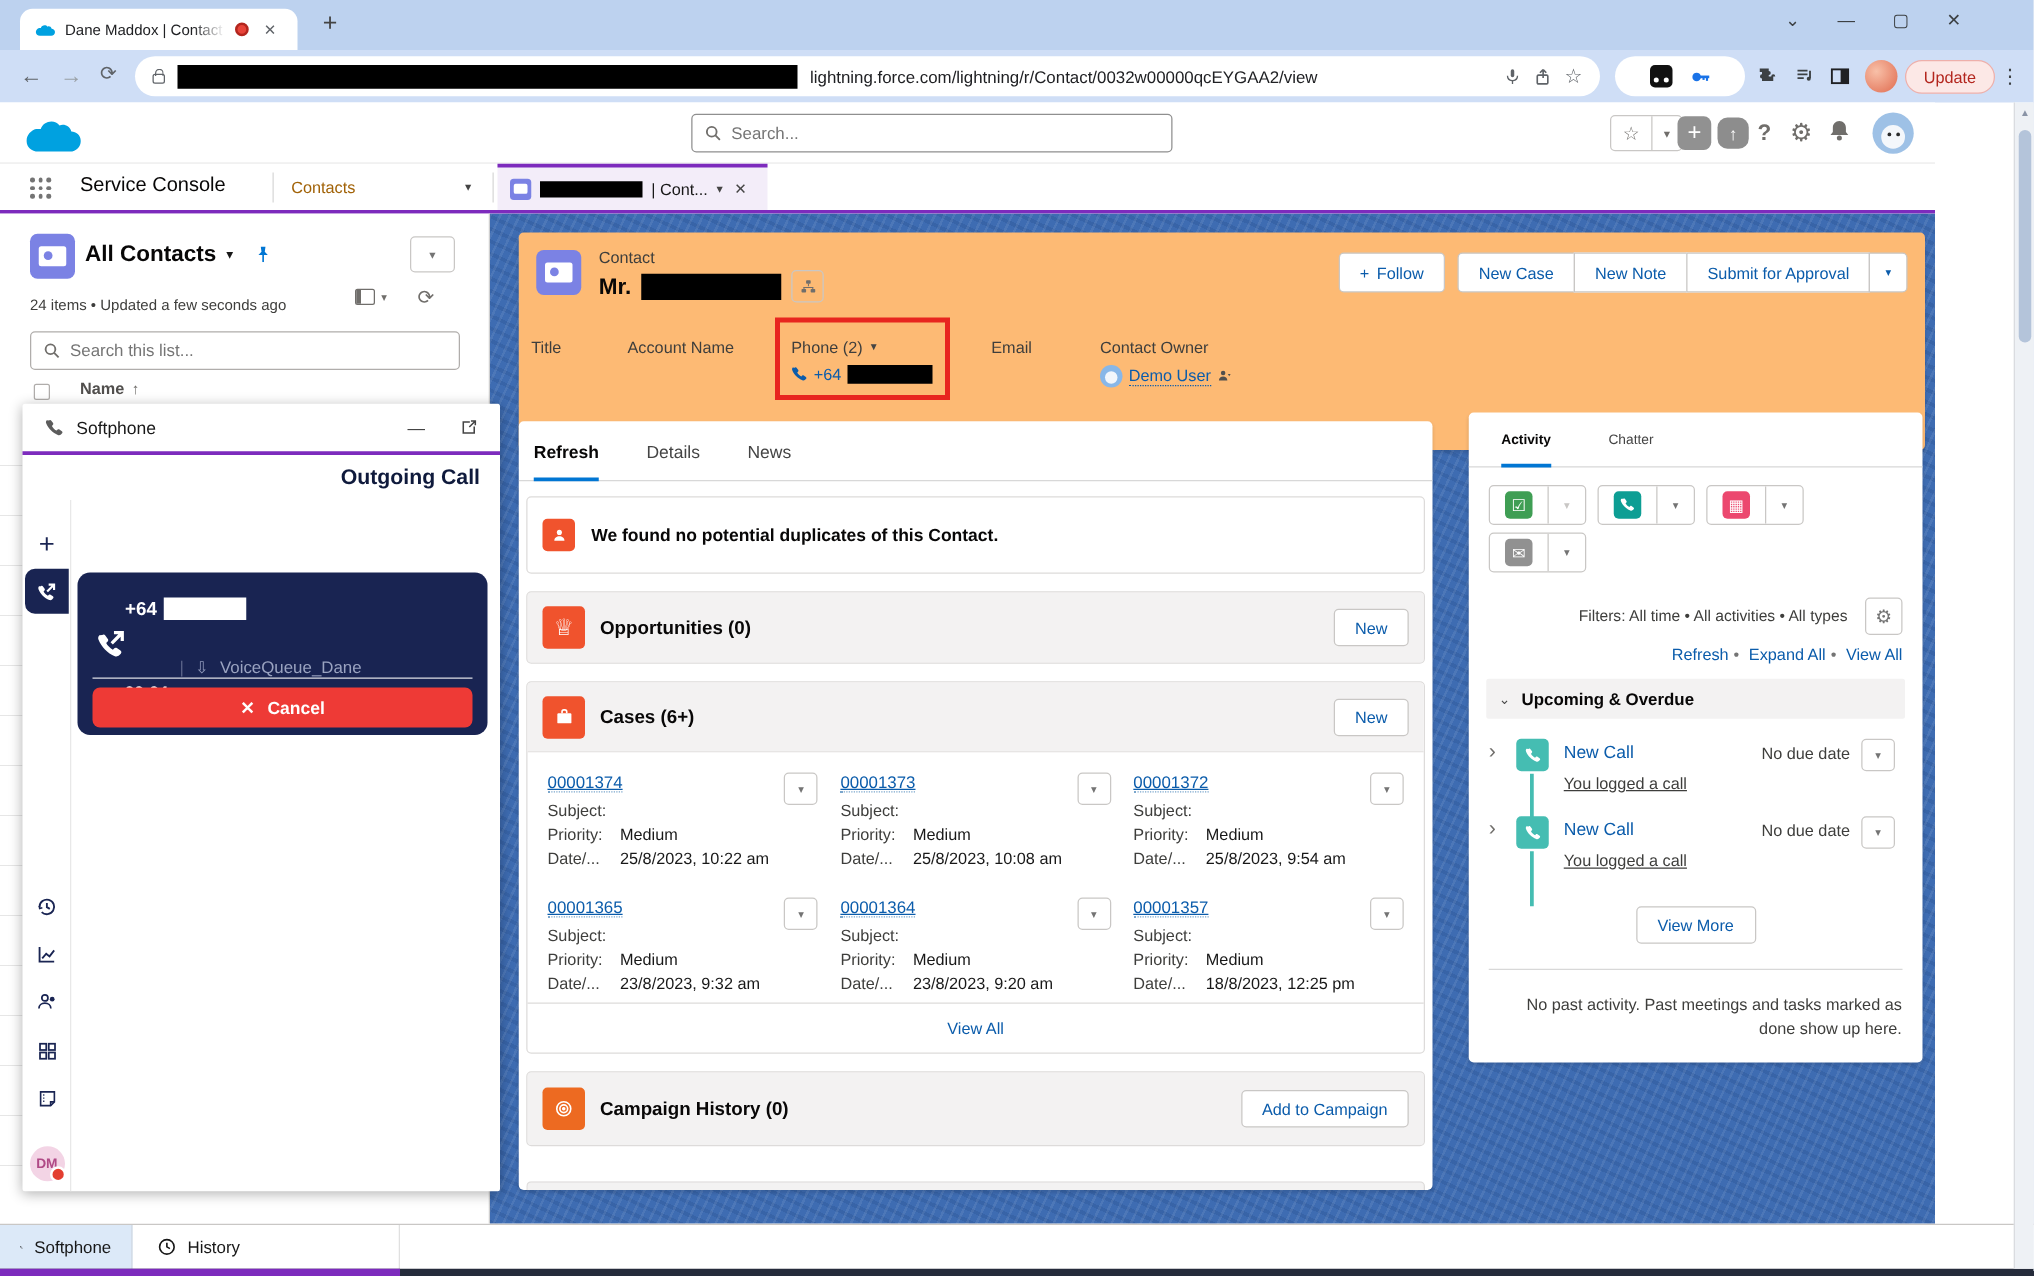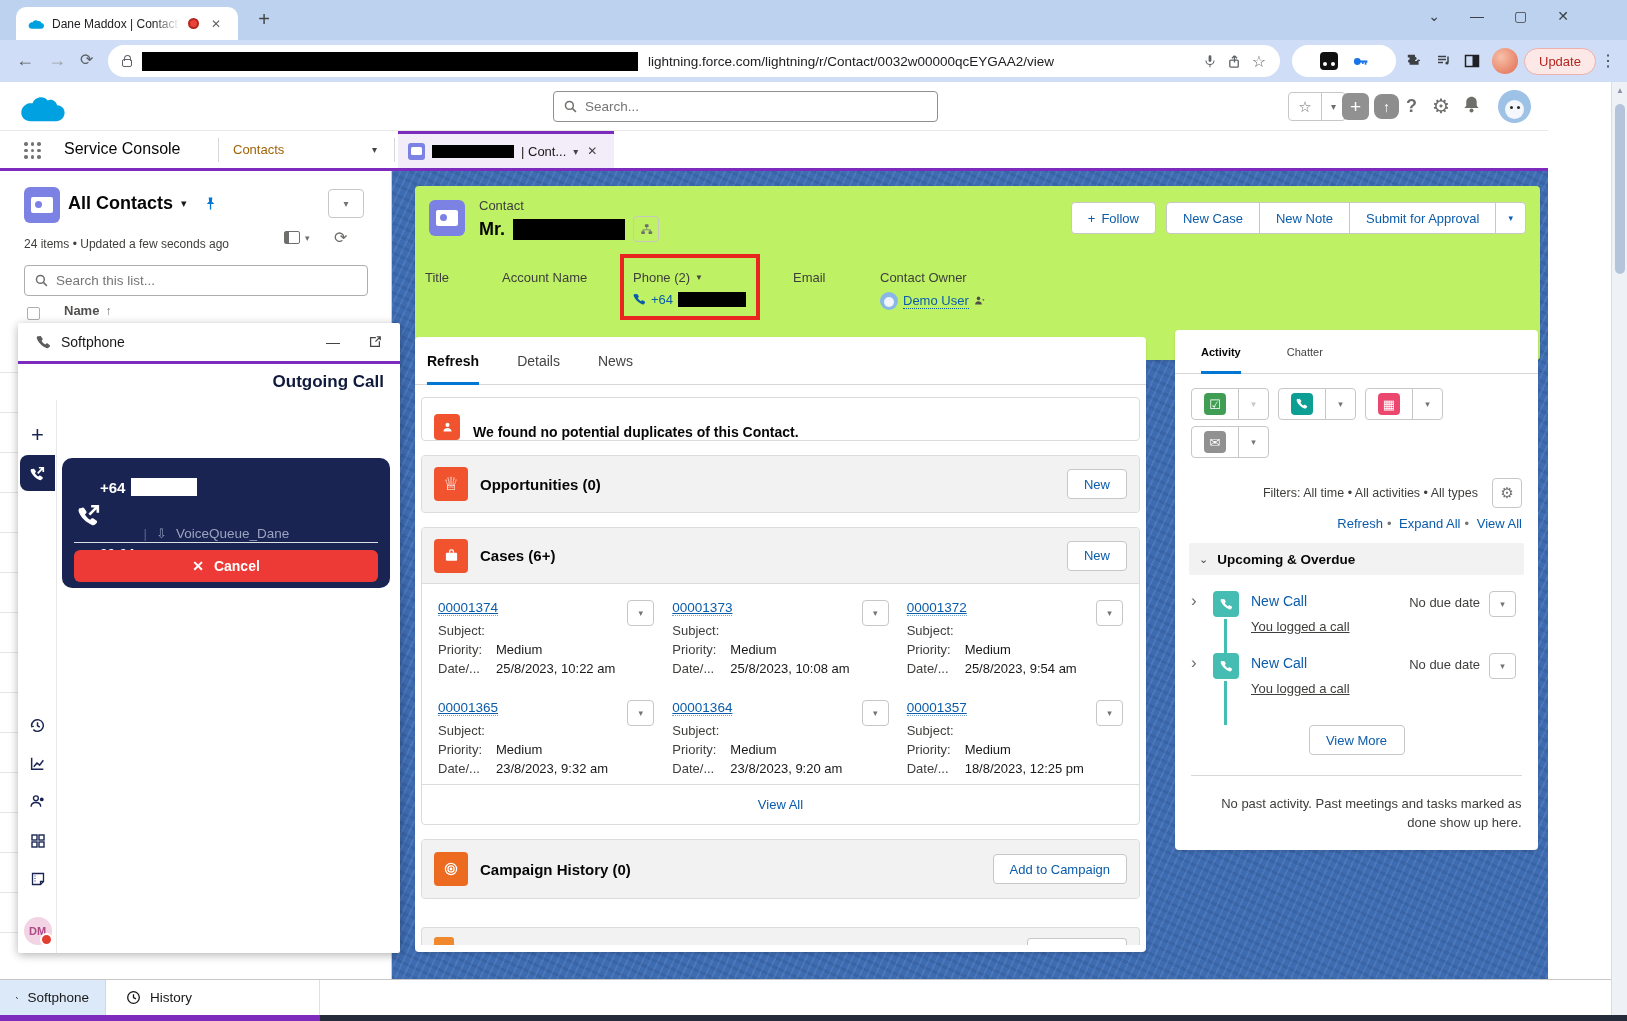--- a/index.html
+++ b/index.html
@@ -69,21 +69,21 @@
 .obj-icon::after { content:""; position:absolute; left:7px; top:10px; width:22px; height:16px; background:#fff; border-radius:2px; }
 .obj-icon::before { content:""; position:absolute; left:11px; top:14px; width:7px; height:7px; background:#7b82e4; border-radius:50%; z-index:1; }
 .lp-title { font-size:18px; font-weight:bold; color:#080707; }
 .lp-meta { position:absolute; left:24px; top:66px; font-size:12px; color:#3e3e3c; }
 .lp-btn { border:1px solid #c9c7c5; border-radius:4px; background:#fff; display:flex; align-items:center; justify-content:center; color:#747474; }
 .lsearch { position:absolute; left:24px; top:94px; width:344px; height:31px; border:1px solid #b0adab; border-radius:4px; display:flex; align-items:center; gap:8px; padding:0 10px; }
 .cbox { position:absolute; left:27px; top:136px; width:13px; height:13px; border:1px solid #b0adab; border-radius:2px; background:#fff; }
 .rowlines { position:absolute; left:0; top:162px; width:18px; height:630px; background:repeating-linear-gradient(#fff 0 39px, #e6e6e6 39px 40px); }
 
 
-.chead { position:absolute; left:415px; top:15px; width:1125px; height:174px; background:#bef264; border-radius:4px; box-shadow:0 2px 3px rgba(0,0,0,.12); }
+.chead { position:absolute; left:415px; top:15px; width:1125px; height:174px; background:#fdba74; border-radius:4px; box-shadow:0 2px 3px rgba(0,0,0,.12); }
 .chead-entity { position:absolute; left:64px; top:12px; font-size:13px; color:#3e3e3c; }
 .chead-name { position:absolute; left:64px; top:30px; display:flex; align-items:center; gap:8px; }
 .chead-name b { font-size:18px; color:#080707; }
 .name-redact { width:112px; height:21px; background:#000; }
 .hier-btn { width:26px; height:26px; border:1px solid #c9c7c5; border-radius:4px; display:flex; align-items:center; justify-content:center; }
 .sf-btn { height:32px; border:1px solid #c9c7c5; background:#fff; border-radius:4px; color:#0b5cab; font-size:13px; display:flex; align-items:center; justify-content:center; padding:0 16px; font-family:"Liberation Sans",sans-serif; }
 .actions { position:absolute; right:14px; top:16px; display:flex; }
 .btn-grp { display:flex; }
 .btn-grp .sf-btn { border-radius:0; margin-left:-1px; }
 .btn-grp .sf-btn:first-child { border-radius:4px 0 0 4px; margin-left:0; }
@@ -96,21 +96,21 @@
 .link { color:#0b5cab; text-decoration:none; }
 .mini-avatar { width:18px; height:18px; border-radius:50%; background:#88b7e8; position:relative; overflow:hidden; flex:none; }
 .mini-avatar::after { content:""; position:absolute; left:4px; top:5px; width:10px; height:10px; border-radius:50%; background:#f2f6fb; }
 
 
 .record-col { position:absolute; left:415px; top:166px; width:731px; height:615px; background:#fff; border-radius:4px; overflow:hidden; box-shadow:0 2px 3px rgba(0,0,0,.12); }
 .rtabs { height:48px; border-bottom:1px solid #d8d8d8; display:flex; align-items:center; padding-left:12px; gap:38px; }
 .rtab { position:relative; height:100%; display:flex; align-items:center; font-size:14px; color:#444; }
 .rtab.active { font-weight:bold; color:#080707; }
 .rtab.active::after { content:""; position:absolute; left:0; right:0; bottom:-1px; height:3px; background:#0176d3; }
-.dup-card { margin:12px 6px 4px; height:44px; border:1px solid #dddbda; border-radius:4px; display:flex; align-items:flex-end; gap:13px; padding:0 12px; }
+.dup-card { margin:12px 6px 4px; height:62px; border:1px solid #dddbda; border-radius:4px; display:flex; align-items:center; gap:13px; padding:0 12px; }
 .dup-ico { width:26px; height:26px; background:#f0532d; border-radius:4px; display:flex; align-items:center; justify-content:center; flex:none; }
 .sec-card { margin:14px 6px 0; border:1px solid #dddbda; border-radius:4px; }
 .sec-head { height:56px; background:#f3f2f2; display:flex; align-items:center; padding:0 12px; border-radius:3px 3px 0 0; }
 .sec-ico { width:34px; height:34px; border-radius:4px; display:flex; align-items:center; justify-content:center; color:#fff; flex:none; }
 .sec-title { font-size:15px; font-weight:bold; color:#080707; margin-left:12px; }
 .sec-btn { margin-left:auto; height:30px; }
 .cases-body { padding:16px 16px 0; display:grid; grid-template-columns:1fr 1fr 1fr; column-gap:18px; row-gap:16px; }
 .case-tile { position:relative; padding-right:34px; height:84px; }
 .case-num { font-size:13.5px; color:#0b5cab; border-bottom:1px dotted #7aa6cc; display:inline-block; margin-bottom:5px; }
 .dd-btn { position:absolute; right:0; top:0; width:27px; height:26px; border:1px solid #c9c7c5; border-radius:4px; background:#fff; display:flex; align-items:center; justify-content:center; font-size:9px; color:#747474; }

